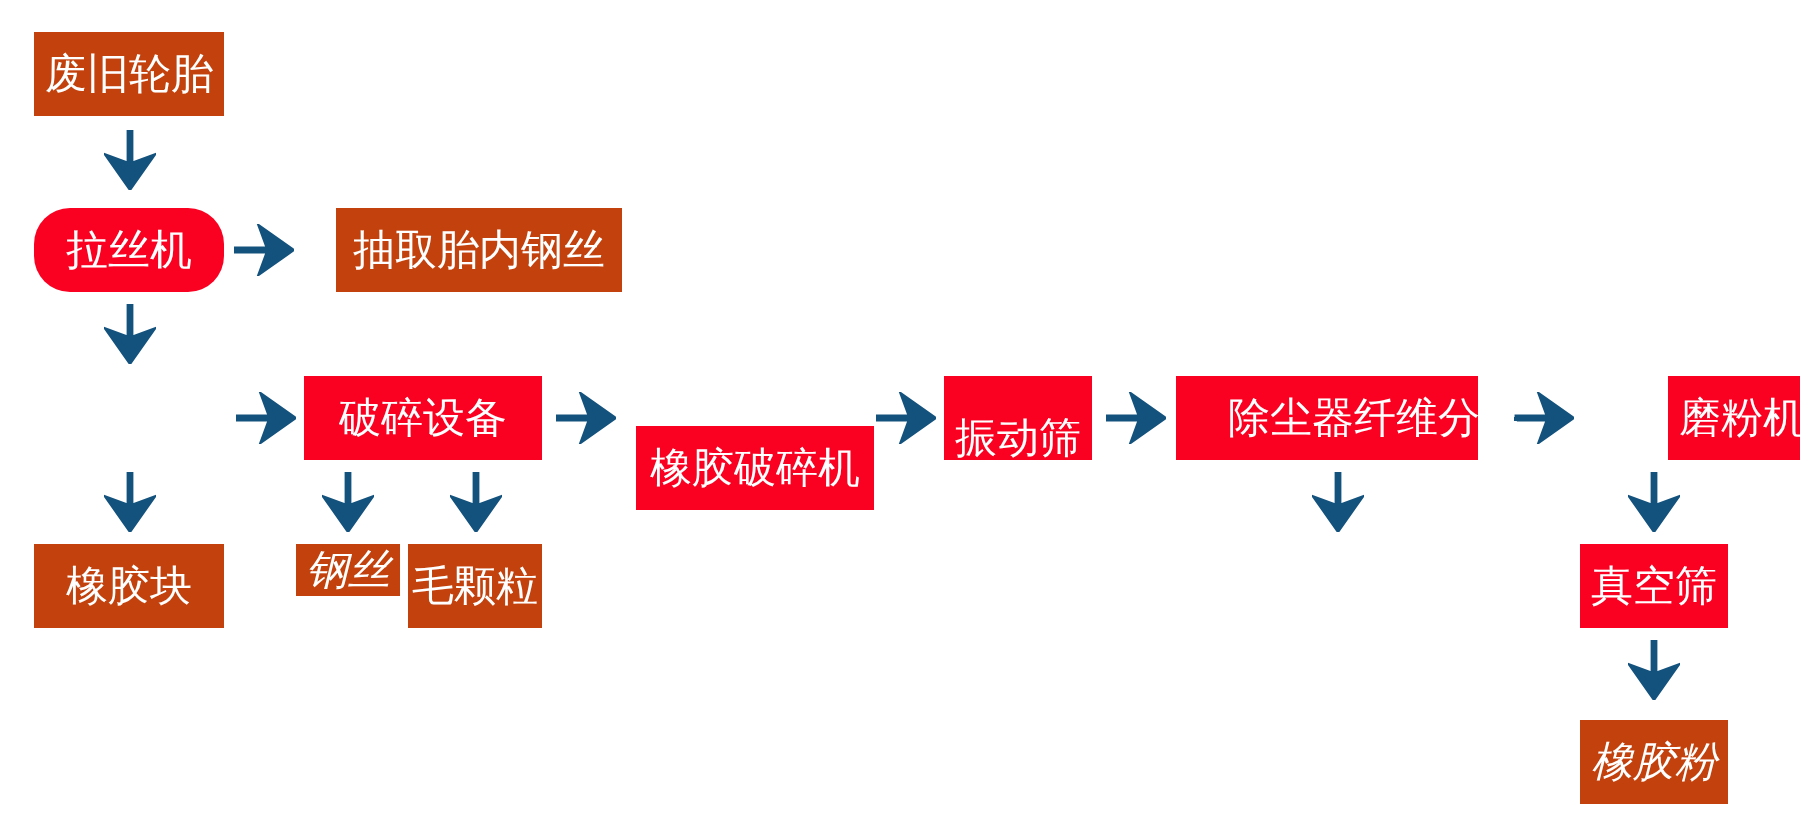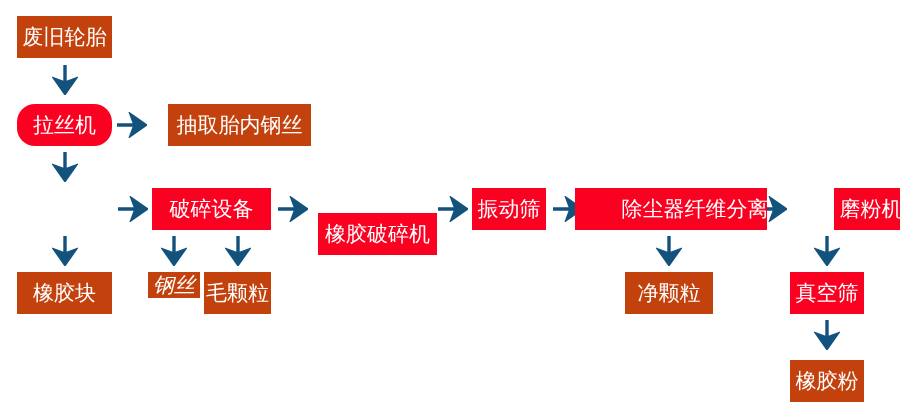--- a/index.html
+++ b/index.html
@@ -138,40 +138,37 @@
     </div>
     <div class="node blue" style="left: 150px; top: 104px; width: 143px; height: 42px; margin-left: 18px;">
       <span>抽取胎内钢丝</span>
     </div>
     <div class="node red" style="left: 152px; top: 188px; width: 119px; height: 42px;">
       <span>破碎设备</span>
     </div>
     <div class="node red" style="left: 318px; top: 188px; width: 119px; height: 42px; margin-top: 25px;">
       <span>橡胶破碎机</span>
     </div>
-    <div class="node red" style="left: 472px; top: 188px; width: 74px; height: 42px;">
+    <div class="node red" style="left: 472px; top: 188px; width: 74px; height: 42px; align-items: flex-end;">
       <span>振动筛</span>
     </div>
-    <div class="node red" style="left: 575px; top: 188px; width: 192px; height: 42px; padding-left: 48px;">
+    <div class="node red" style="left: 588px; top: 188px; width: 151px; height: 42px; padding-left: 48px;">
       <span>除尘器纤维分离</span>
     </div>
     <div class="node red" style="left: 834px; top: 188px; width: 74px; height: 42px;">
       <span>磨粉机</span>
     </div>
     <div class="node blue" style="left: 17px; top: 272px; width: 95px; height: 42px;">
       <span>橡胶块</span>
     </div>
     <div class="node blue" style="left: 148px; top: 272px; width: 52px; height: 26px; font-style: italic;">
       <span>钢丝</span>
     </div>
     <div class="node blue" style="left: 204px; top: 272px; width: 67px; height: 42px;">
       <span>毛颗粒</span>
     </div>
-    <div class="node blue" style="left: 625px; top: 272px; width: 88px; height: 42px;">
-      <span>净颗粒</span>
-    </div>
     <div class="node red" style="left: 790px; top: 272px; width: 74px; height: 42px; text-align: center;">
       <span>真空筛</span>
     </div>
-    <div class="node blue" style="left: 790px; top: 360px; width: 74px; height: 42px;">
+    <div class="node blue" style="left: 790px; top: 360px; width: 74px; height: 42px; font-style: italic;">
       <span>橡胶粉</span>
     </div>
   </div>
 
 </body></html>

